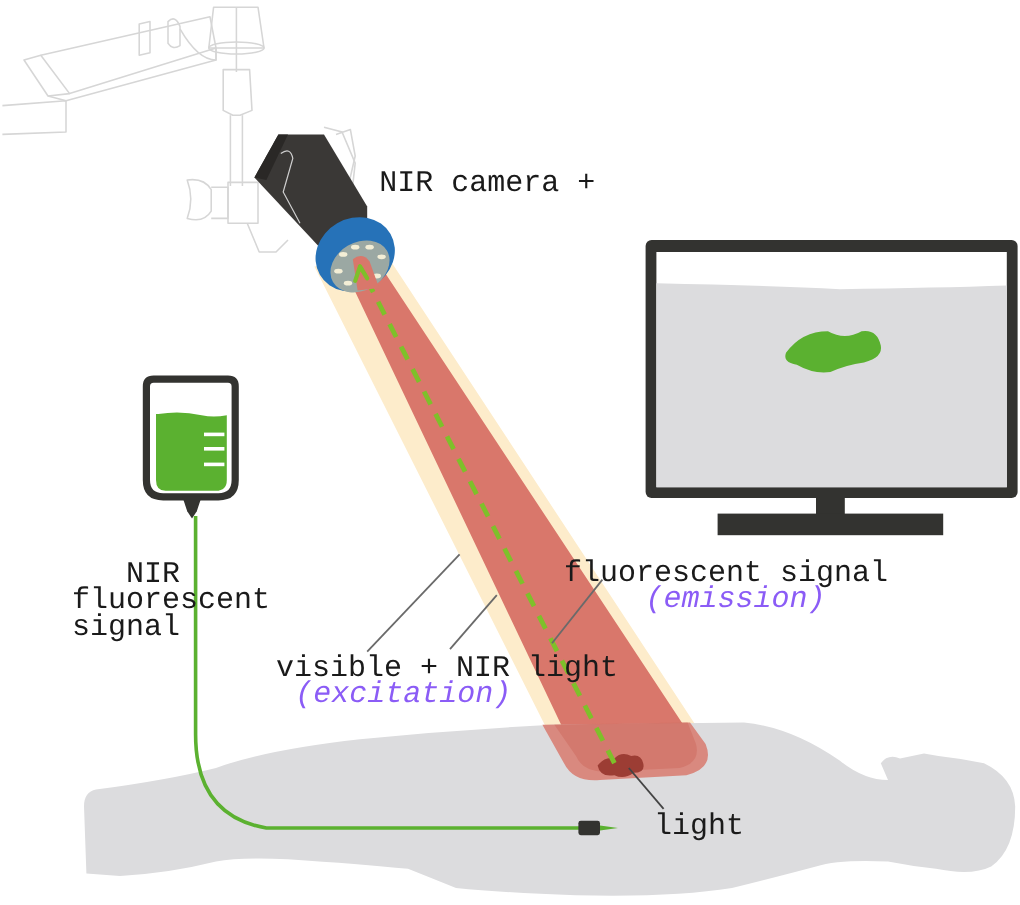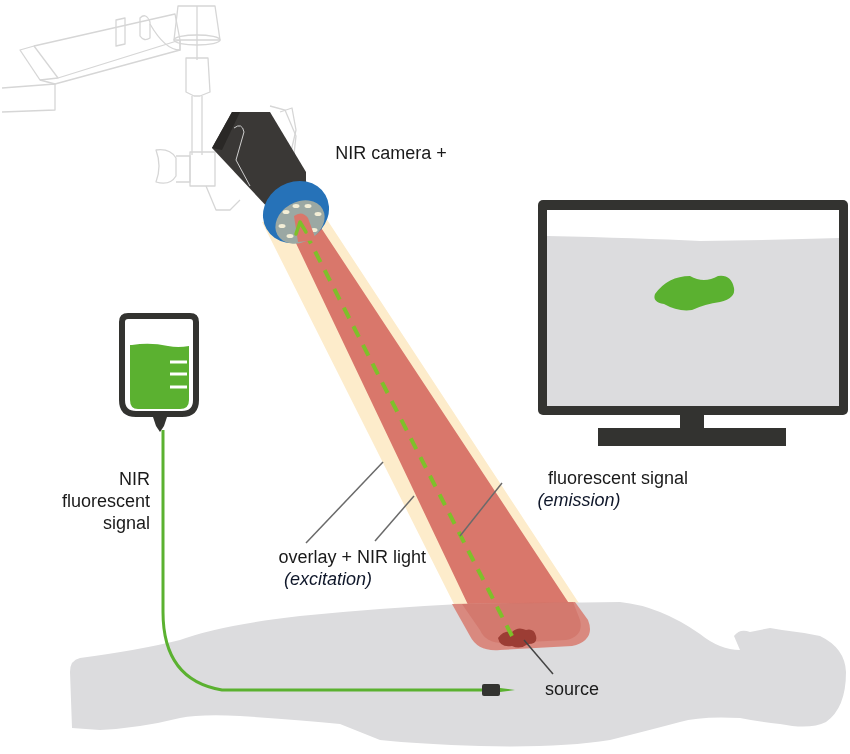--- a/index.html
+++ b/index.html
@@ -1,21 +1,21 @@
 <!DOCTYPE html>
 <html><head>
 <meta charset="utf-8">
 <style>
   html, body { margin: 0; padding: 0; background: #ffffff; }
   body { width: 850px; height: 754px; position: relative; overflow: hidden; font-family: "Liberation Sans", sans-serif; }
   #scene { position: absolute; left: 0; top: 0; width: 850px; height: 754px; }
-  .lbl { position: absolute; color: #1a1a1a; font-size: 18px; line-height: 22px; white-space: nowrap; }
+  .lbl { position: absolute; color: #1a1a1a; font-size: 25px; line-height: 22px; white-space: nowrap; font-family: Liberation Mono, monospace; }
   .lbl.center { text-align: center; }
   .lbl.right { text-align: right; }
-  .em { color: #0f172a; font-style: italic; text-align: center; }
+  .em { color: #8b5cf6; font-style: italic; }
 </style>
 </head>
 <body>
 
 <svg id="scene" viewBox="0 0 850 754" xmlns="http://www.w3.org/2000/svg">
 
   <g fill="none" stroke="#d6d6d6" stroke-width="1.3" stroke-linejoin="round">
     <path d="M2 88 L55 84 L55 110 L2 112"></path>
     <path d="M20 50 L34 46 L58 78 L40 80 Z"></path>
     <path d="M34 46 L175 14 L180 40 L58 78"></path>
@@ -112,24 +112,24 @@
 <div class="lbl center" style="left:590px; top:142px; width:210px;">
 </div>
 
 <div class="lbl right" style="left:60px; top:456px; width:90px;margin-top:12px;">
   <div>NIR</div>
   <div>fluorescent</div>
   <div>signal</div>
 </div>
 
 <div class="lbl right" style="left:230px; top:546px; width:196px;">
-  <div>overlay + NIR light</div>
+  <div>visible + NIR light</div>
   <div class="em">(excitation)</div>
 </div>
 
 <div class="lbl right" style="left:470px; top:467px; width:218px;">
   <div>fluorescent signal</div>
   <div class="em">(emission)</div>
 </div>
 
 <div class="lbl" style="left:545px; top:678px;">
-  <div>source</div>
+  <div>light</div>
 </div>
 
 </body></html>

